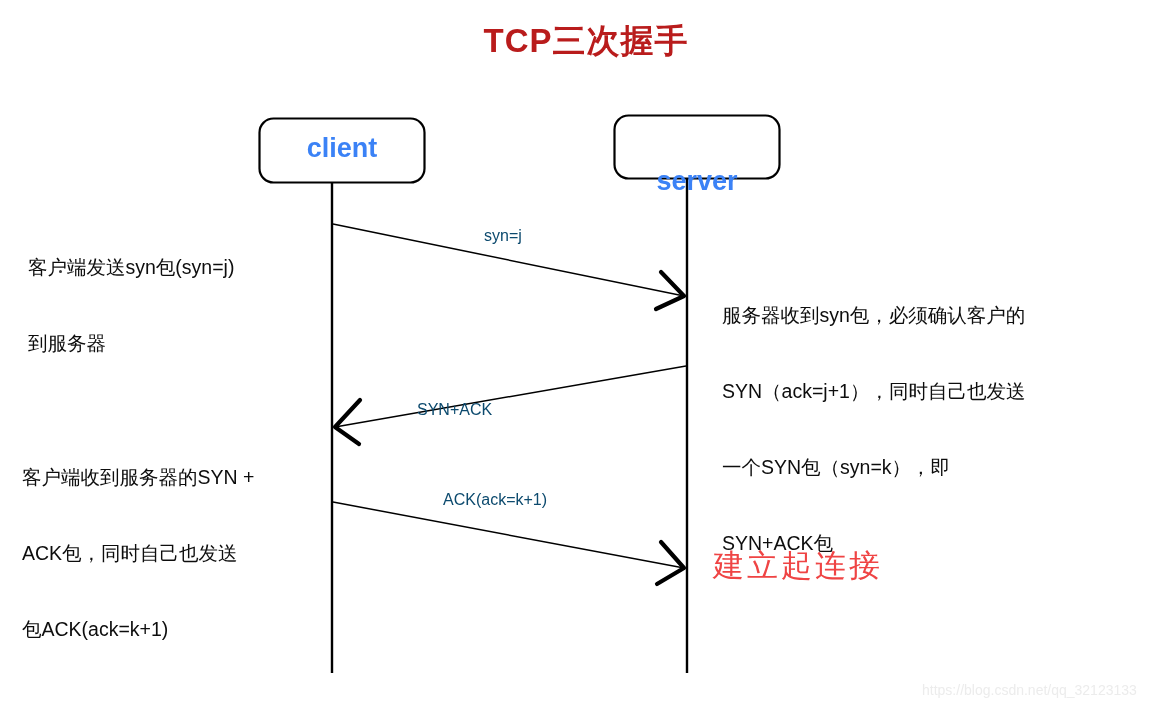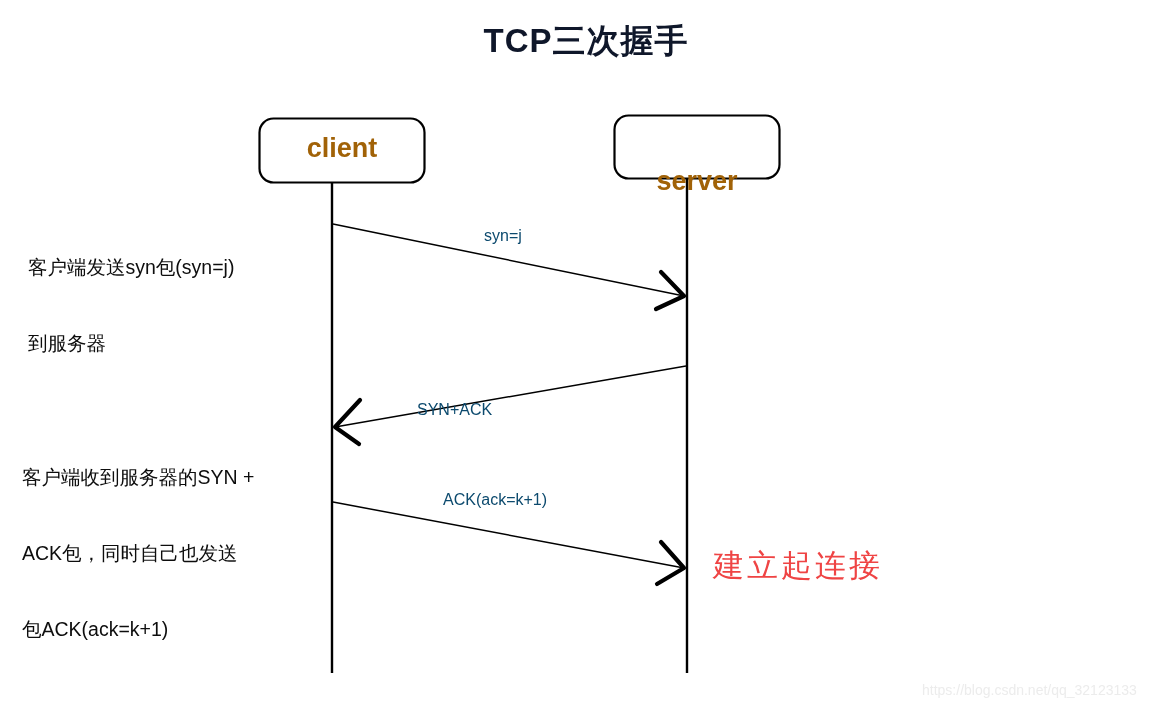--- a/index.html
+++ b/index.html
@@ -30,28 +30,28 @@
     line-height: 1.30;
   }
   #page-title {
     left: 0;
     top: 20px;
     width: 1172px;
     text-align: center;
     font-size: 33px;
     font-weight: bold;
     letter-spacing: 1px;
-    color: #0f172a;
+    color: #b91c1c;
   }
   .node-label {
     position: absolute;
     font-size: 27px;
     font-weight: bold;
     text-align: center;
-    color: #a16207;
+    color: #3b82f6;
   }
   #client-label { left: 259px; top: 133px; width: 166px; }
   #server-label { left: 614px; top: 130px; width: 166px; margin-top: 36px; }
 
   .msg-label {
     font-size: 16px;
     color: #0c4a6e;
   }
   #msg1-label { left: 484px; top: 226px; }
   #msg2-label { left: 417px; top: 360px; margin-top: 40px; }
@@ -125,20 +125,26 @@
   <div class="txt msg-label" id="msg1-label">syn=j</div>
   <div class="txt msg-label" id="msg2-label">SYN+ACK</div>
   <div class="txt msg-label" id="msg3-label">ACK(ack=k+1)</div>
 
   <div class="txt note" id="note-client-send">
     <span class="note-line">客户端发送syn包(syn=j)</span>
     <span class="note-line">到服务器</span>
   </div>
   <div id="stray-dot"></div>
 
+  <div class="txt note" id="note-server-recv">
+    <span class="note-line">服务器收到syn包，必须确认客户的</span>
+    <span class="note-line">SYN（ack=j+1），同时自己也发送</span>
+    <span class="note-line">一个SYN包（syn=k），即</span>
+    <span class="note-line">SYN+ACK包</span>
+  </div>
 
   <div class="txt note" id="note-client-recv">
     <span class="note-line">客户端收到服务器的SYN +</span>
     <span class="note-line">ACK包，同时自己也发送</span>
     <span class="note-line">包ACK(ack=k+1)</span>
   </div>
 
   <div class="txt" id="established-text">建立起连接</div>
 
   <div id="watermark">https://blog.csdn.net/qq_32123133</div>

